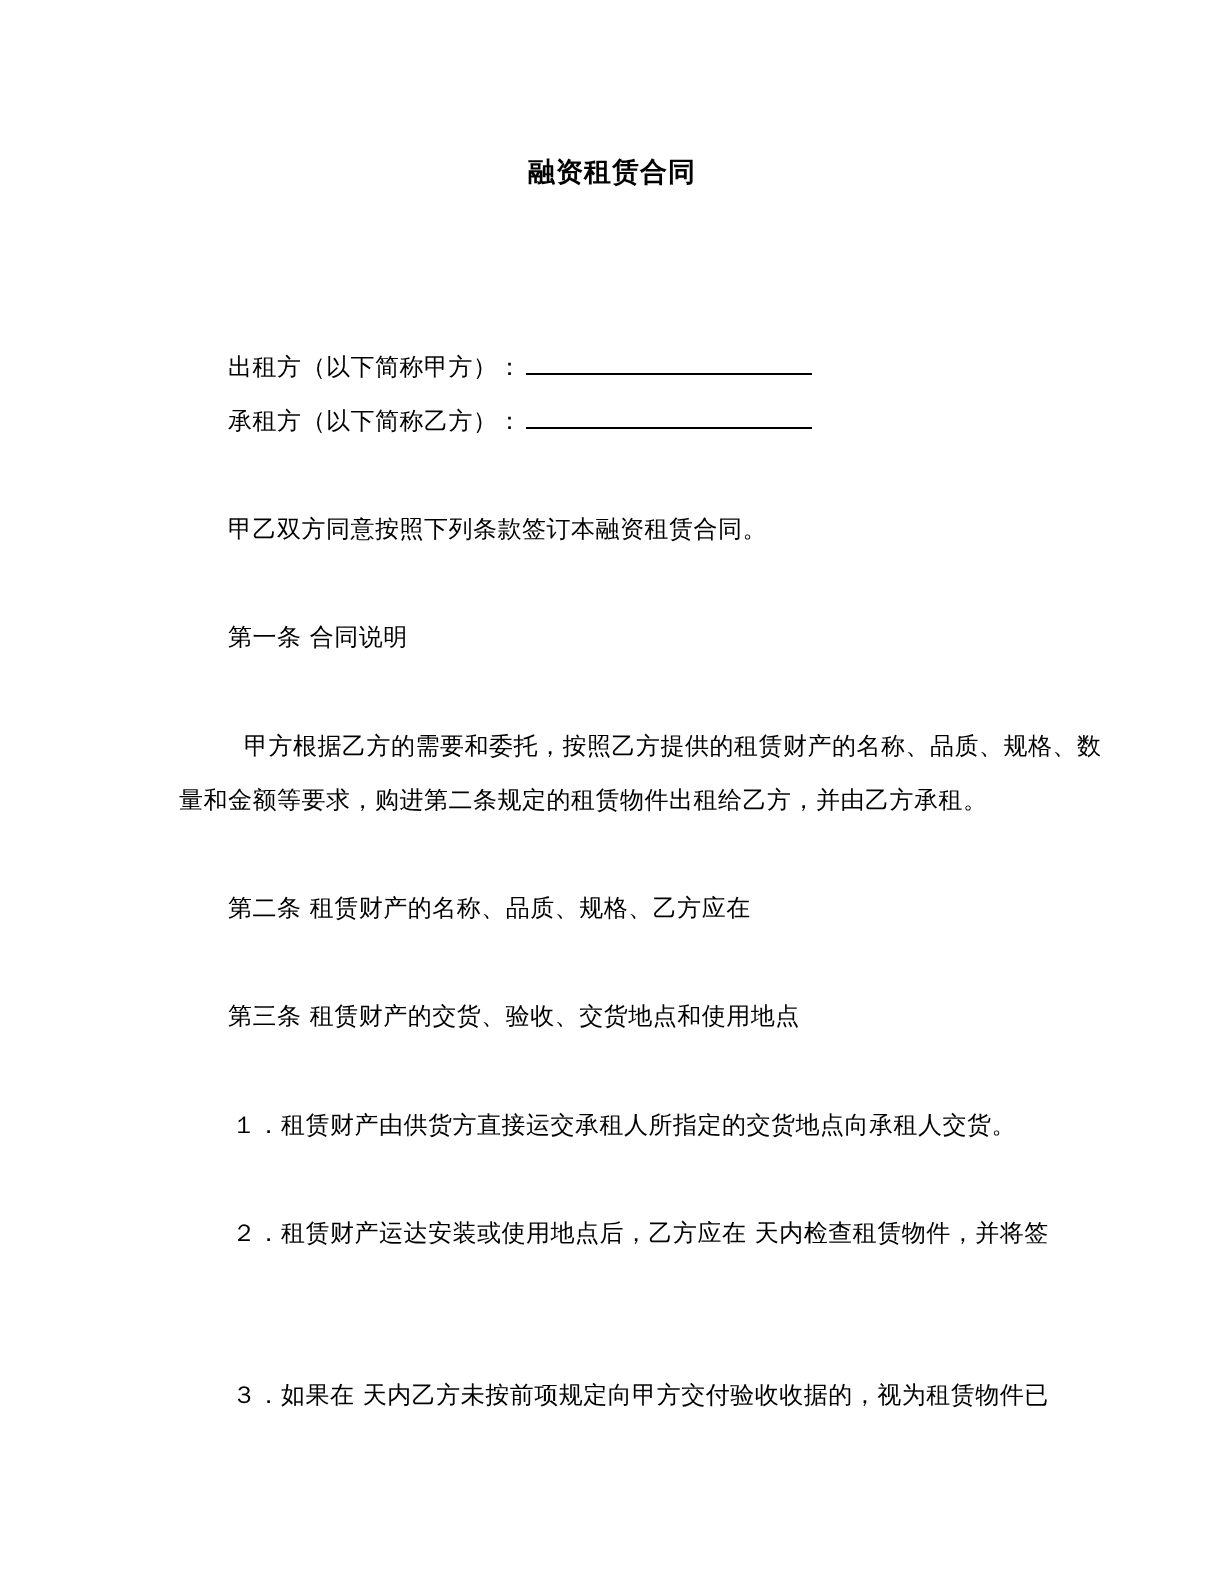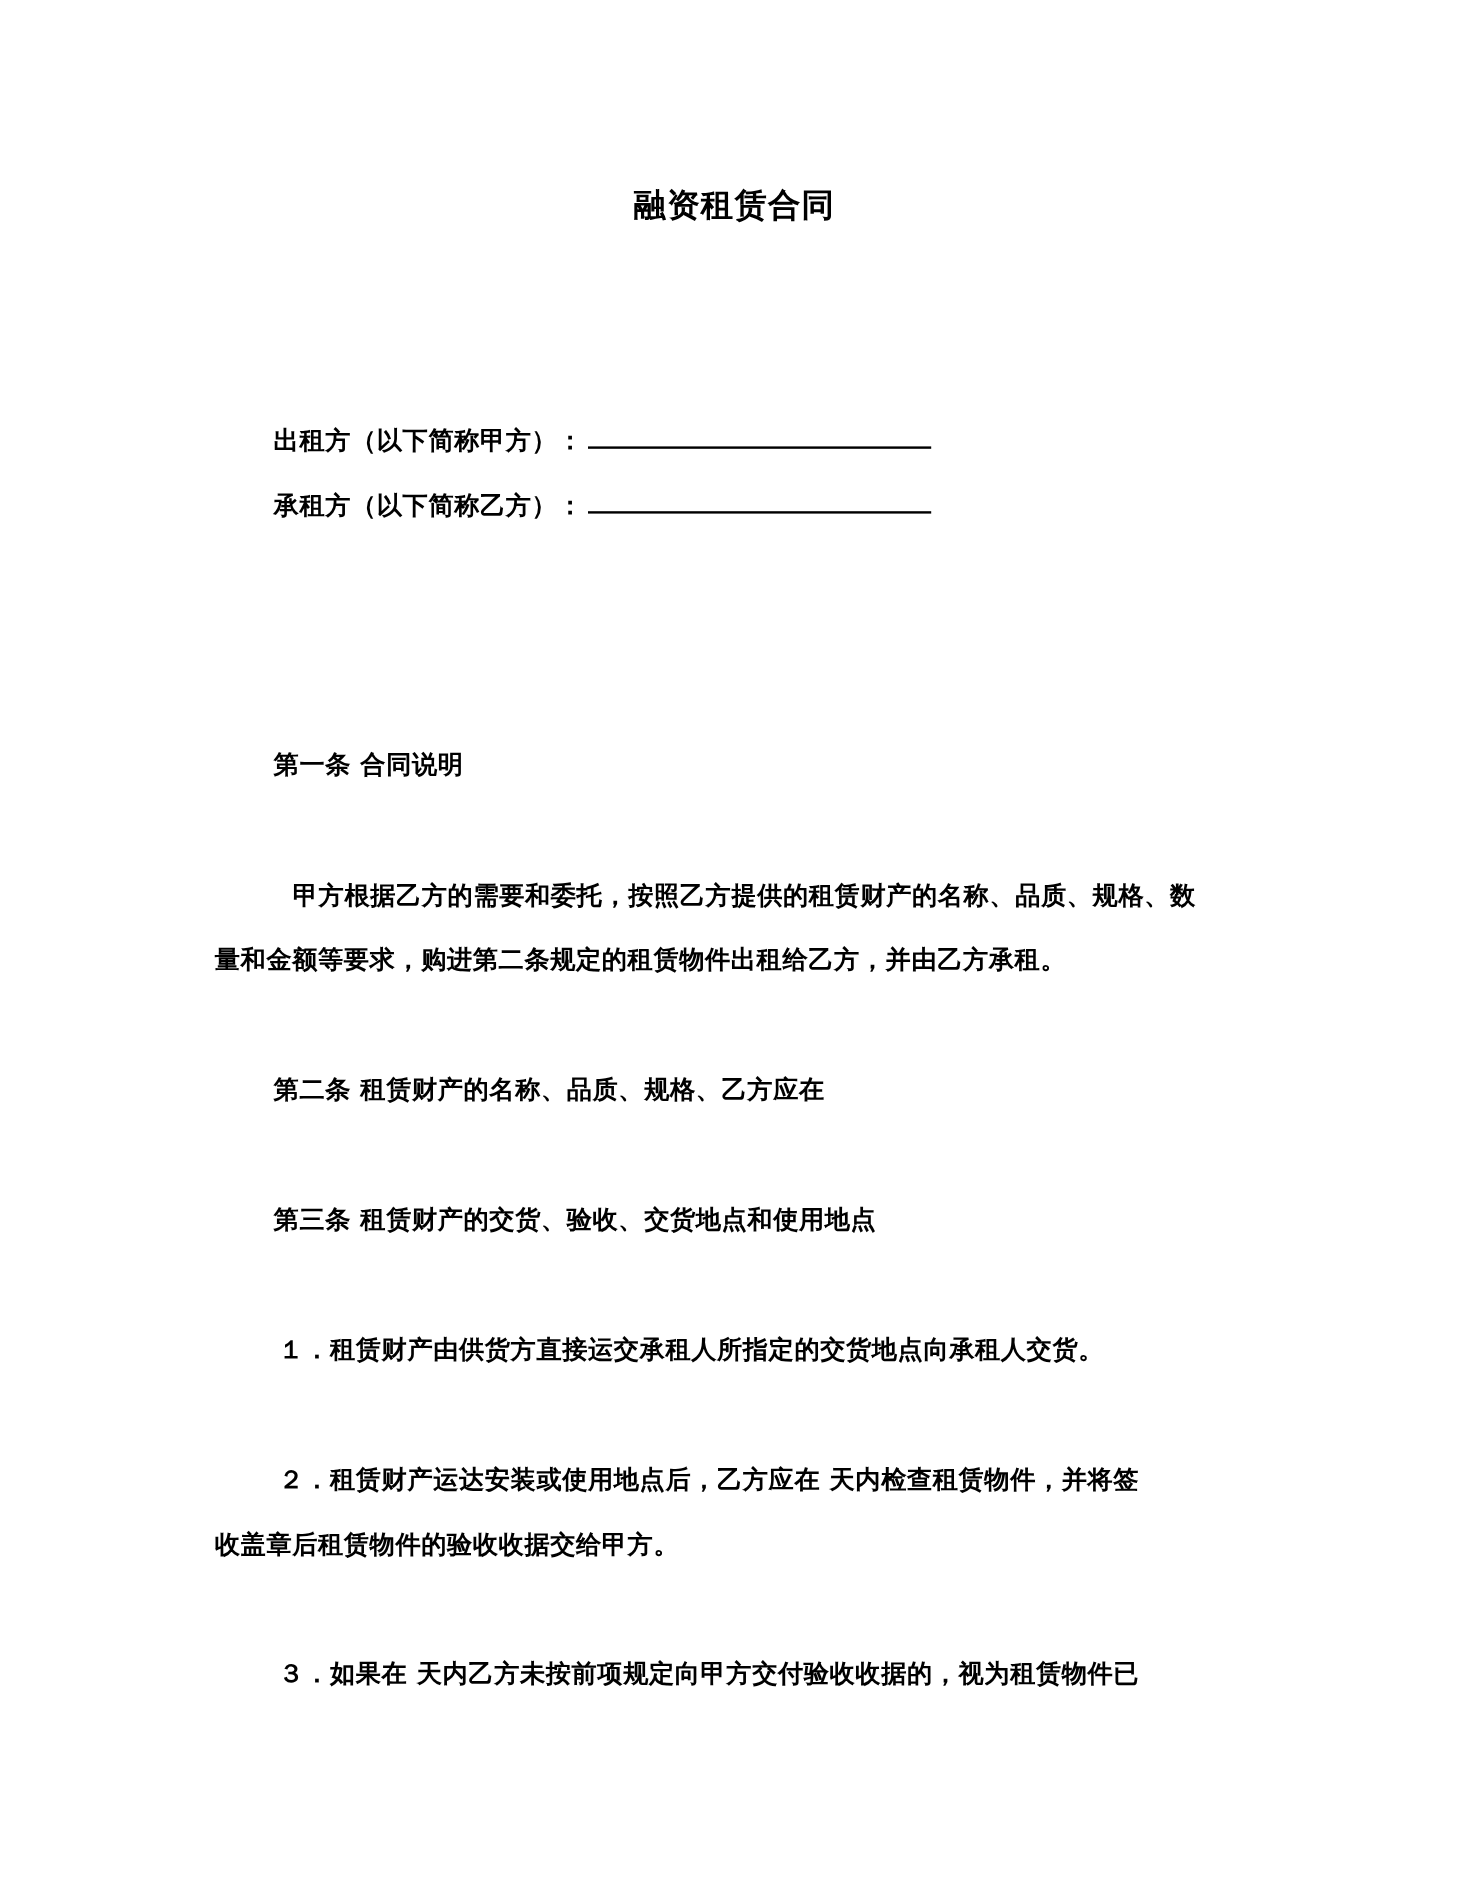--- a/index.html
+++ b/index.html
@@ -8,23 +8,22 @@
       font-family: "DejaVu Serif", "Liberation Serif", serif;
       color: #000000;
     }
     .page { position: absolute; left: 0; top: 0; width: 1224px; height: 1584px; background: #ffffff; }
     .title {
       position: absolute; left: 0; width: 1224px; top: 142px;
       text-align: center; font-family: "DejaVu Sans", "Liberation Sans", sans-serif;
       font-weight: bold; font-size: 27px; letter-spacing: 1px; line-height: 60px;
     }
     .line {
-      position: absolute; font-size: 21px; line-height: 30px; white-space: nowrap;
+      position: absolute; font-size: 24px; line-height: 30px; white-space: nowrap;
       letter-spacing: 0.5px;
-      font-weight: bold;
     }
     .blank {
       display: inline-block; width: 286px; border-bottom: 2px solid #000; height: 20px;
       vertical-align: baseline; margin-left: 4px;
     }
     .party { left: 228px; }
     .body-left { left: 228px; }
     .full-left { left: 179px; }
     .num-left { left: 232px; }
   </style>
@@ -34,25 +33,25 @@
 <div class="page">
   <div class="title">融资租赁合同</div>
 
   <div class="line party" style="top:352px;">
     <span>出租方（以下简称甲方）：</span><span class="blank"></span>
   </div>
   <div class="line party" style="top:406px;">
     <span>承租方（以下简称乙方）：</span><span class="blank"></span>
   </div>
 
+  <div class="line body-left" style="top:514px;">甲乙双方同意按照下列条款签订本融资租赁合同。</div>
 
   <div class="line body-left" style="top:622px;">第一条  合同说明</div>
   <div class="line body-left" style="top:731px;margin-left:16px;">甲方根据乙方的需要和委托，按照乙方提供的租赁财产的名称、品质、规格、数</div>
   <div class="line full-left" style="top:785px;">量和金额等要求，购进第二条规定的租赁物件出租给乙方，并由乙方承租。</div>
 
   <div class="line body-left" style="top:893px;">第二条  租赁财产的名称、品质、规格、乙方应在</div>
 
   <div class="line body-left" style="top:1001px;">第三条  租赁财产的交货、验收、交货地点和使用地点</div>
   <div class="line num-left" style="top:1110px;text-align:center;">１．租赁财产由供货方直接运交承租人所指定的交货地点向承租人交货。</div>
   <div class="line num-left" style="top:1218px;">２．租赁财产运达安装或使用地点后，乙方应在 天内检查租赁物件，并将签</div>
-  <div class="line full-left" style="top:1272px;">收盖章后租赁物件的验收收据交给甲方。</div>
   <div class="line num-left" style="top:1380px;">３．如果在 天内乙方未按前项规定向甲方交付验收收据的，视为租赁物件已</div>
 </div>
 
 </body></html>

